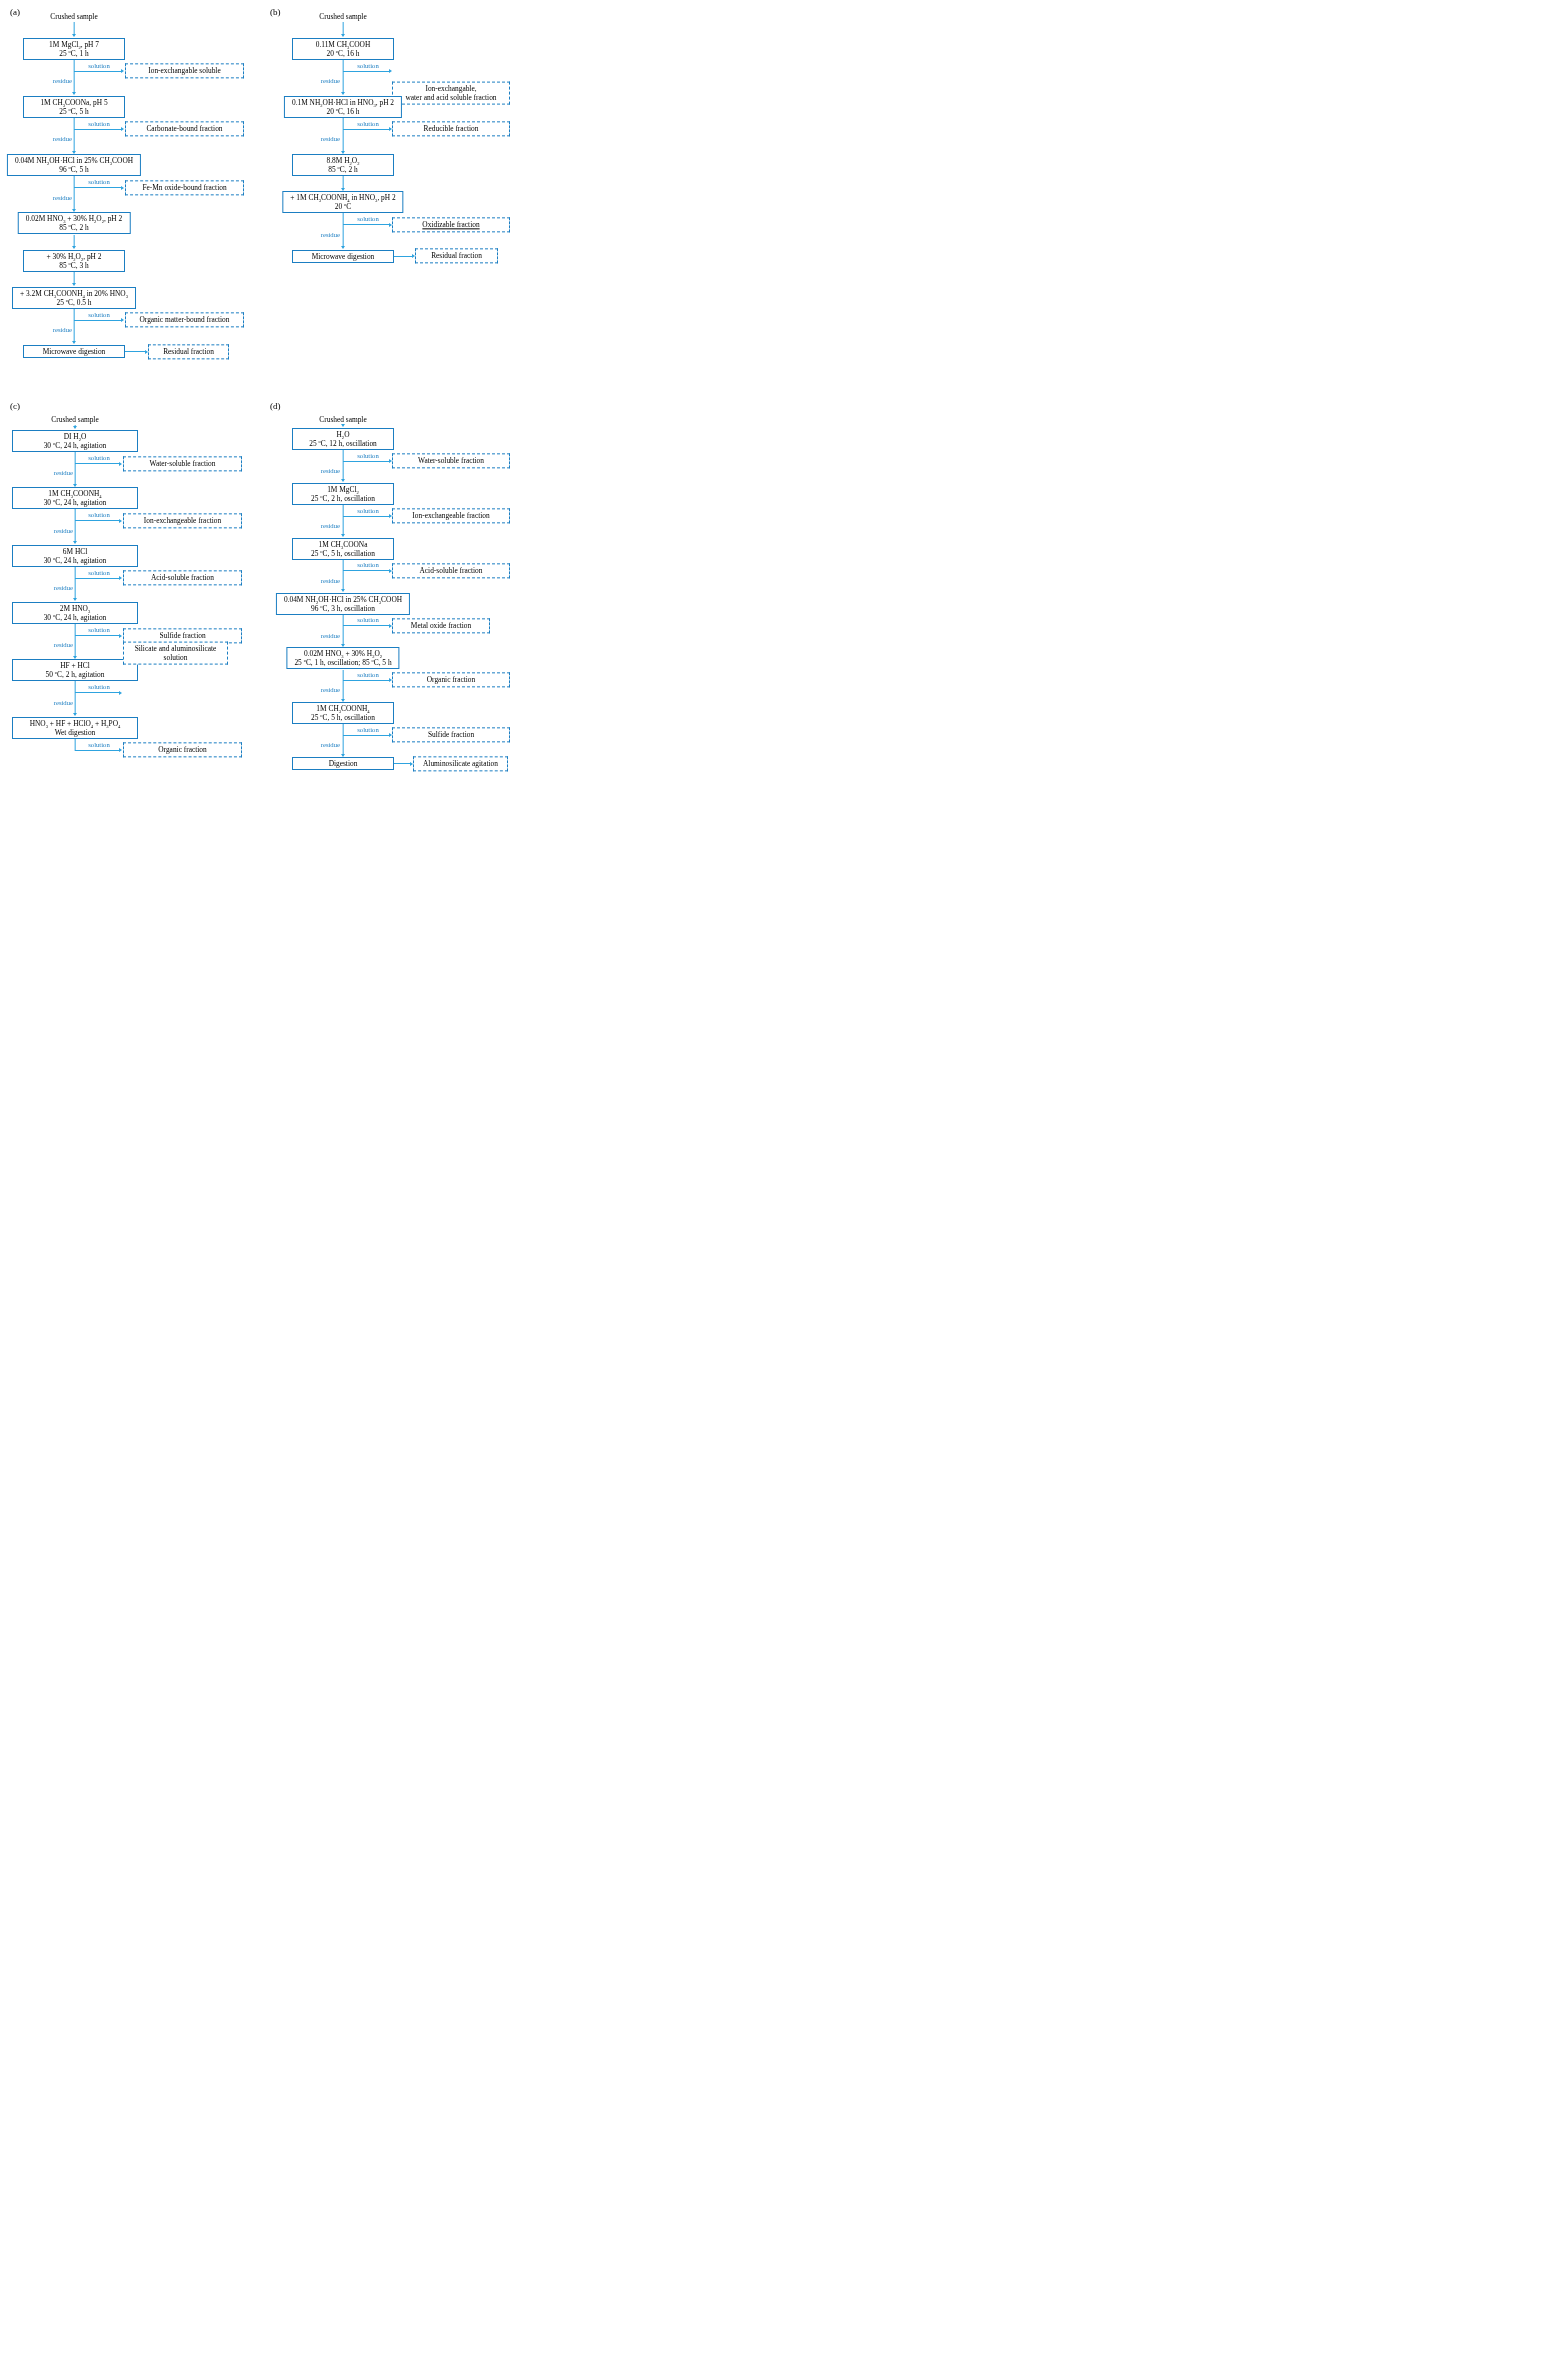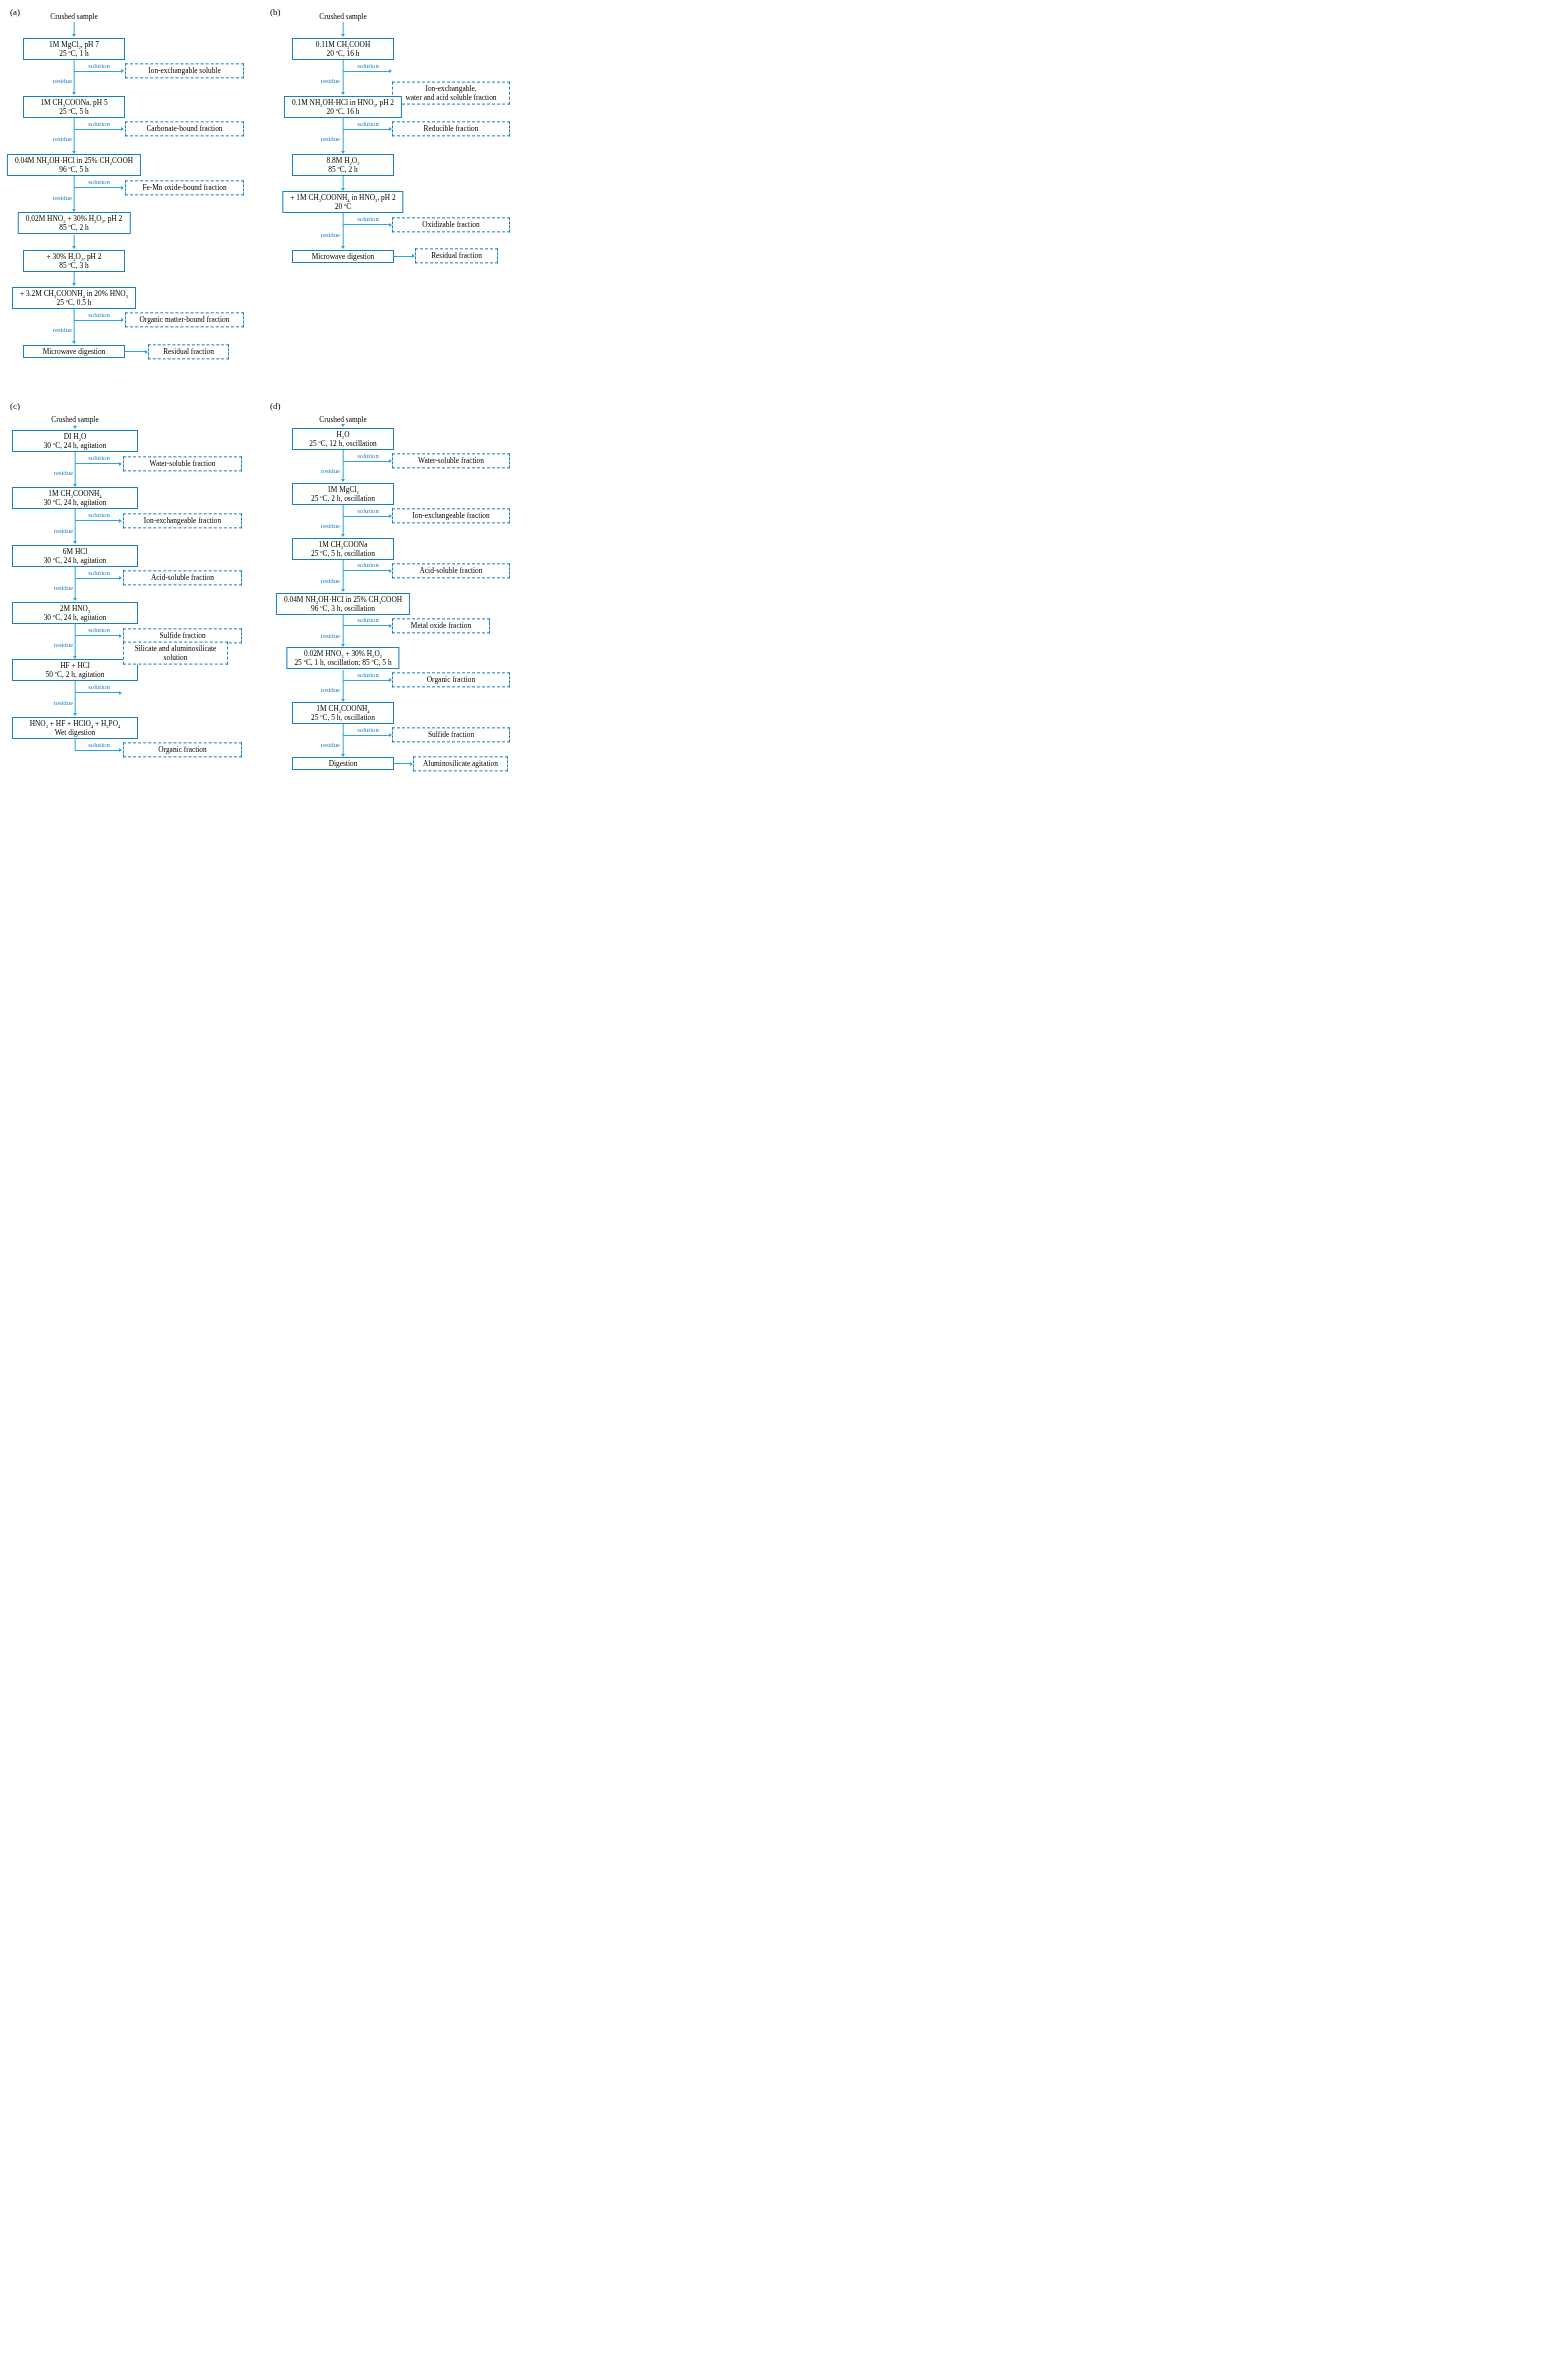--- a/index.html
+++ b/index.html
@@ -176,21 +176,21 @@
       <div class="pbox" style="left: 343px; top: 191px; height: 22px; min-width: 102px;">
         <div class="bline">+ 1M CH<sub>3</sub>COONH<sub>4</sub> in HNO<sub>3</sub>, pH 2</div>
         <div class="bline">20 <sup>o</sup>C</div>
       </div>
       <div class="vline" style="left: 343px; top: 213px; height: 33px;"></div>
       <div class="head-down" style="left: 343px; top: 246px;"></div>
       <div class="flow-label res" style="left: 340px; top: 231px;">residue</div>
       <div class="hline" style="left: 343px; top: 224px; width: 46px;"></div>
       <div class="head-right" style="left: 389px; top: 225px;"></div>
       <div class="flow-label sol" style="left: 368px; top: 215px;">solution</div>
-      <div class="fbox" style="left: 392px; top: 225px; width: 118px;">
+      <div class="fbox" style="left: 392px; top: 225px; width: 118px; text-decoration: underline;">
         <div class="fline">Oxidizable fraction</div>
       </div>
       <div class="pbox" style="left: 343px; top: 250px; height: 13.3px; min-width: 102px;">
         <div class="bline">Microwave digestion</div>
       </div>
       <div class="hline" style="left: 394px; top: 256px; width: 18.3px;"></div>
       <div class="head-right" style="left: 412px; top: 256px;"></div>
       <div class="fbox" style="left: 415px; top: 256px; width: 83px;">
         <div class="fline">Residual fraction</div>
       </div>

